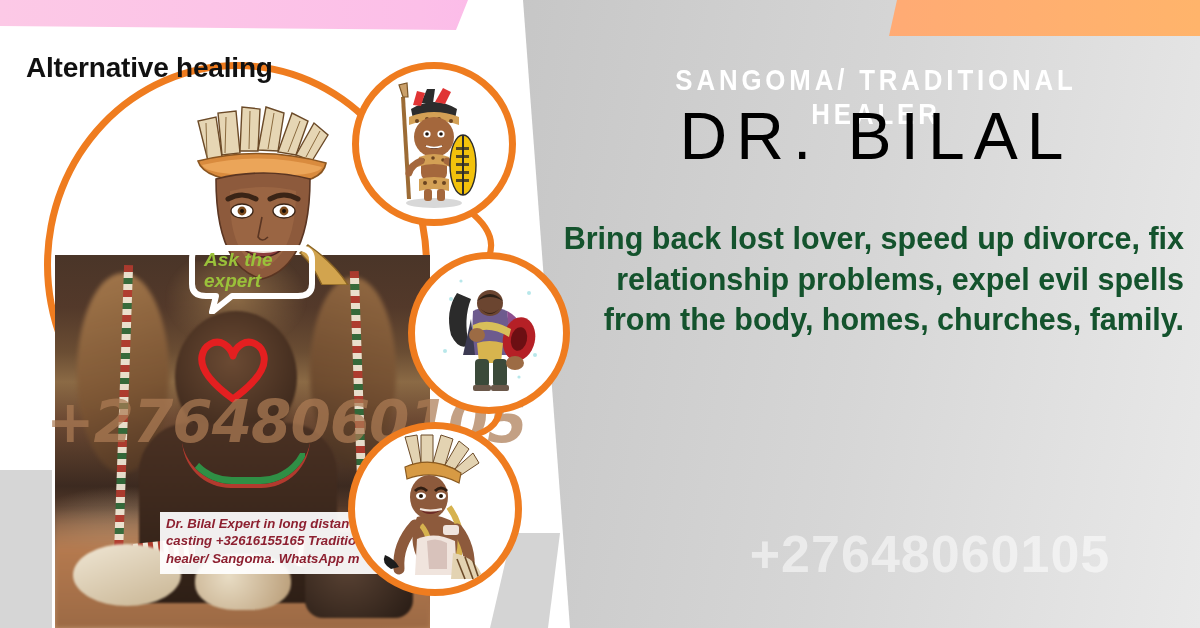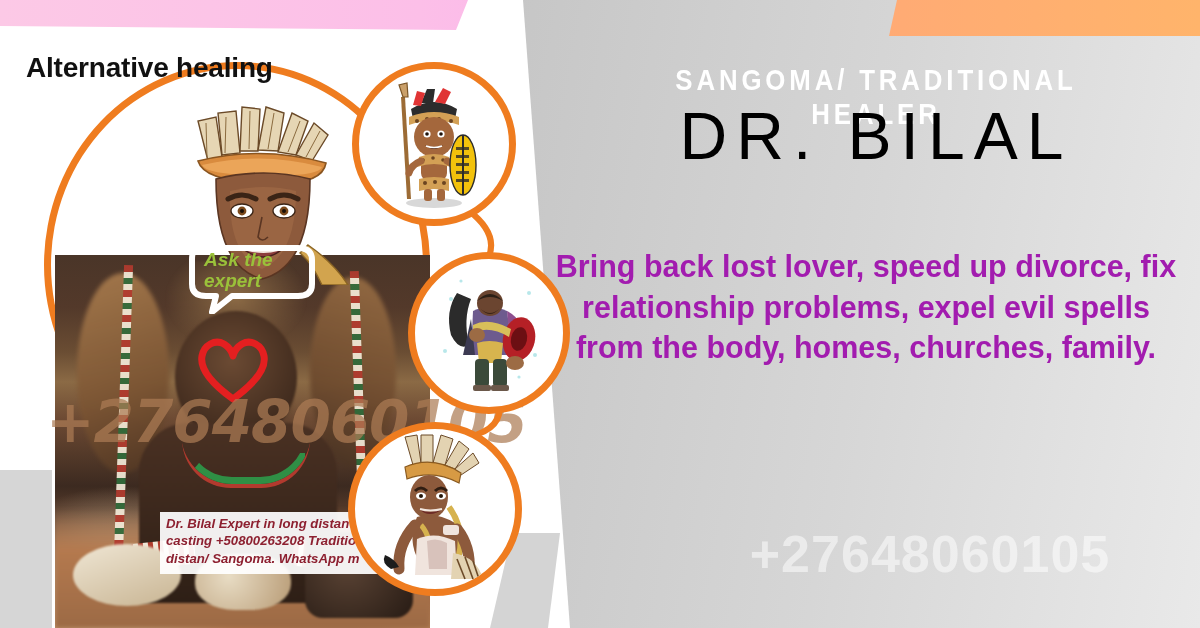--- a/index.html
+++ b/index.html
@@ -182,21 +182,21 @@
     transform:scaleX(.86);transform-origin:center top;
   }
   .title{
     position:absolute;left:566px;top:100px;width:620px;
     font-size:66px;font-weight:400;color:#000000;
     letter-spacing:9px;text-align:center;line-height:1.12;
   }
   .red-copy{
     position:absolute;left:548px;top:218px;width:636px;
     font-size:30.5px;font-weight:700;line-height:1.33;
-    color:#a21caf;text-align:center;margin-top:28px;
+    color:#14532d;text-align:right;
   }
   .black-copy{
     position:absolute;left:620px;top:444px;width:568px;
     font-size:27.5px;font-weight:700;line-height:1.33;
     color:#111111;text-align:center;
   }
   .wm-right{
     position:absolute;left:660px;top:524px;width:540px;
     font-size:52px;font-weight:700;color:rgba(255,255,255,.52);
     text-align:center;letter-spacing:1px;white-space:nowrap;
@@ -284,22 +284,22 @@
 
   <svg class="bubble" viewBox="0 0 132 74">
     <path d="M12 8 Q6 8 6 20 L6 44 Q6 56 20 56 L30 56 L26 72 L46 56 L112 56 Q126 56 126 44 L126 20 Q126 8 112 8 Z" fill="none" stroke="#ffffff" stroke-width="6" stroke-linejoin="round"></path>
   </svg>
   <div class="bubble-txt">Ask the expert</div>
 
   <div class="wm-photo">+27648060105</div>
 
   <div class="caption">
     <div>Dr. Bilal Expert in long distan</div>
-    <div>casting +50800263208 Traditio</div>
-    <div>distan/ Sangoma. WhatsApp m</div>
+    <div>casting +32616155165 Traditio</div>
+    <div>healer/ Sangoma. WhatsApp m</div>
   </div>
 
   <svg class="connector">
     <path d="M468 210 Q502 236 486 262" fill="none" stroke="#ef7c1f" stroke-width="6" stroke-linecap="round"></path>
     <path d="M498 396 Q506 424 478 434" fill="none" stroke="#ef7c1f" stroke-width="6" stroke-linecap="round"></path>
   </svg>
 
   <div class="circ c1">
     <svg viewBox="0 0 150 150" width="150" height="150">
       <ellipse cx="75" cy="134" rx="28" ry="5" fill="#d8d8d8"></ellipse>

